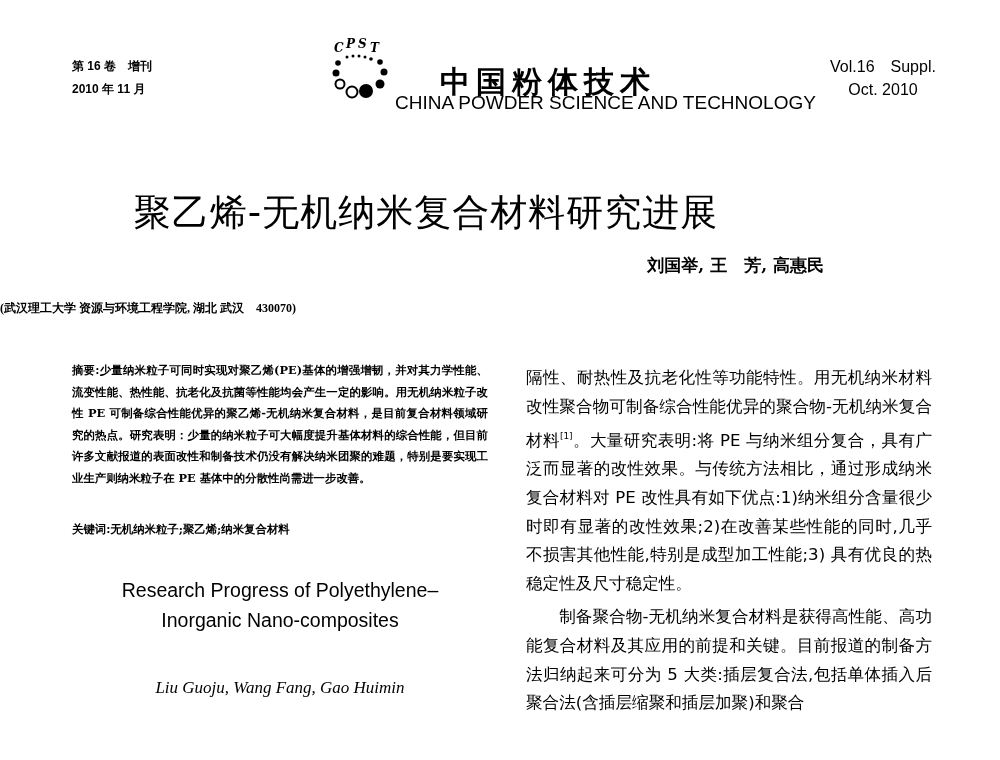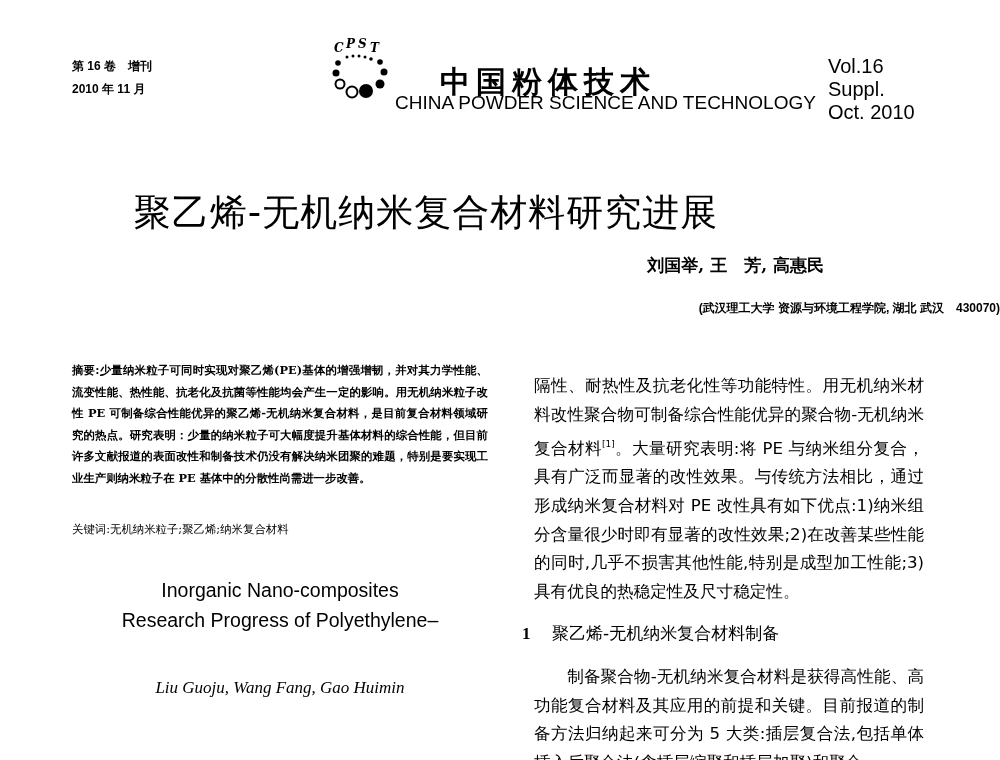--- a/index.html
+++ b/index.html
@@ -1,34 +1,34 @@
 <!DOCTYPE html>
 <html><head>
   <meta charset="utf-8">
   <style>
     html, body { margin:0; padding:0; background:#ffffff; }
     body { width:1000px; height:760px; position:relative; overflow:hidden; color:#000; font-family:"DejaVu Sans", sans-serif; }
     .abs { position:absolute; }
     .hdr-left { left:72px; top:55px; font-family:"Liberation Sans", sans-serif; font-size:12px; font-weight:bold; line-height:23px; }
     .hdr-left div { white-space:nowrap; }
-    .hdr-right { left:828px; top:55px; font-family:"Liberation Sans", sans-serif; font-size:20px; line-height:23px; text-align:left; width:110px; }
+    .hdr-right { left:828px; top:55px; font-family:"Liberation Sans", sans-serif; font-size:16px; line-height:23px; text-align:center; width:110px; }
     .logo { left:330px; top:38px; width:66px; height:62px; }
     .journal-cn { left:440px; top:38px; font-size:30px; font-weight:bold; letter-spacing:6px; font-family:"DejaVu Serif", serif;margin-top:24px; }
     .journal-en { left:395px; top:92px; font-family:"Liberation Sans", sans-serif; font-size:19px; letter-spacing:0px; }
     .title-cn { left:0; width:852px; top:188px; text-align:center; font-size:37px; font-family:"DejaVu Sans", sans-serif; letter-spacing:1px; }
     .authors-cn { left:0; width:824px; top:254px; text-align:right; font-size:17px; font-weight:bold; font-family:"DejaVu Serif", serif; }
-    .affil-cn { left:0; width:1000px; top:300px; text-align:right; font-size:12px; font-weight:bold; font-family:Liberation Sans, sans-serif; }
+    .affil-cn { left:0; width:1000px; top:300px; text-align:left; font-size:12px; font-weight:bold; font-family:Liberation Serif, serif; }
     .abstract { left:72px; top:360px; width:416px; font-size:11.4px; line-height:21.5px; font-family:"DejaVu Serif", serif; font-weight:bold; text-align:justify; }
     .abstract .lbl { font-weight:bold; }
-    .keywords { left:72px; top:522px; width:416px; font-size:11.4px; font-family:"DejaVu Serif", serif; font-weight:normal; }
+    .keywords { left:72px; top:522px; width:416px; font-size:11.4px; font-family:"DejaVu Serif", serif; font-weight:bold; }
     .title-en { left:80px; width:400px; top:575px; text-align:center; font-family:"Liberation Sans", sans-serif; font-size:19.5px; line-height:30px; }
     .authors-en { left:80px; width:400px; top:678px; text-align:center; font-family:"Liberation Serif", serif; font-style:italic; font-size:17px; }
     .affil-en { left:80px; width:400px; top:690px; text-align:center; font-family:"Liberation Serif", serif; font-size:13px; line-height:23px; }
     .right-col { left:522px; top:360px; width:414px; font-size:16.6px; line-height:28.8px; font-family:"DejaVu Sans", sans-serif; text-align:justify; }
-    .right-col p { margin:12px; }
+    .right-col p { margin:4px; }
     .right-col .indent { text-indent:2em; }
     .section-head { margin:12px 0 14px 0 !important; font-size:17px; }
     .section-head .num { display:inline-block; width:30px; font-family:"Liberation Serif", serif; font-weight:bold; }
     sup { font-size:9px; }
   </style>
 </head>
 <body>
 
 <div class="abs hdr-left">
   <div>第 16 卷　增刊</div>
@@ -69,24 +69,23 @@
 <div class="abs affil-cn">(武汉理工大学 资源与环境工程学院, 湖北 武汉　430070)</div>
 
 <div class="abs abstract">
   <span class="lbl">摘要:</span><span>少量纳米粒子可同时实现对聚乙烯(PE)基体的增强增韧，并对其力学性能、流变性能、热性能、抗老化及抗菌等性能均会产生一定的影响。用无机纳米粒子改性 PE 可制备综合性能优异的聚乙烯-无机纳米复合材料，是目前复合材料领域研究的热点。研究表明：少量的纳米粒子可大幅度提升基体材料的综合性能，但目前许多文献报道的表面改性和制备技术仍没有解决纳米团聚的难题，特别是要实现工业生产则纳米粒子在 PE 基体中的分散性尚需进一步改善。</span>
 </div>
 <div class="abs keywords">
   <span>关键词:</span><span>无机纳米粒子;聚乙烯;纳米复合材料</span>
 </div>
 
 <div class="abs title-en">
+  <div>Research Progress of Polyethylene–</div>
   <div>Inorganic Nano-composites</div>
-  <div>Research Progress of Polyethylene–</div>
 </div>
 <div class="abs authors-en">Liu Guoju, Wang Fang, Gao Huimin</div>
 <div class="abs affil-en">
 </div>
 
 <div class="abs right-col">
   <p><span>隔性、耐热性及抗老化性等功能特性。用无机纳米材料改性聚合物可制备综合性能优异的聚合物-无机纳米复合材料</span><sup>[1]</sup><span>。大量研究表明:将 PE 与纳米组分复合，具有广泛而显著的改性效果。与传统方法相比，通过形成纳米复合材料对 PE 改性具有如下优点:1)纳米组分含量很少时即有显著的改性效果;2)在改善某些性能的同时,几乎不损害其他性能,特别是成型加工性能;3) 具有优良的热稳定性及尺寸稳定性。</span></p>
-  <p class="section-head"><span class="num">1</span><span>聚乙烯-无机纳米复合材料制备</span></p>
   <p class="indent">制备聚合物-无机纳米复合材料是获得高性能、高功能复合材料及其应用的前提和关键。目前报道的制备方法归纳起来可分为 5 大类:插层复合法,包括单体插入后聚合法(含插层缩聚和插层加聚)和聚合</p>
 </div>
 
 </body></html>

